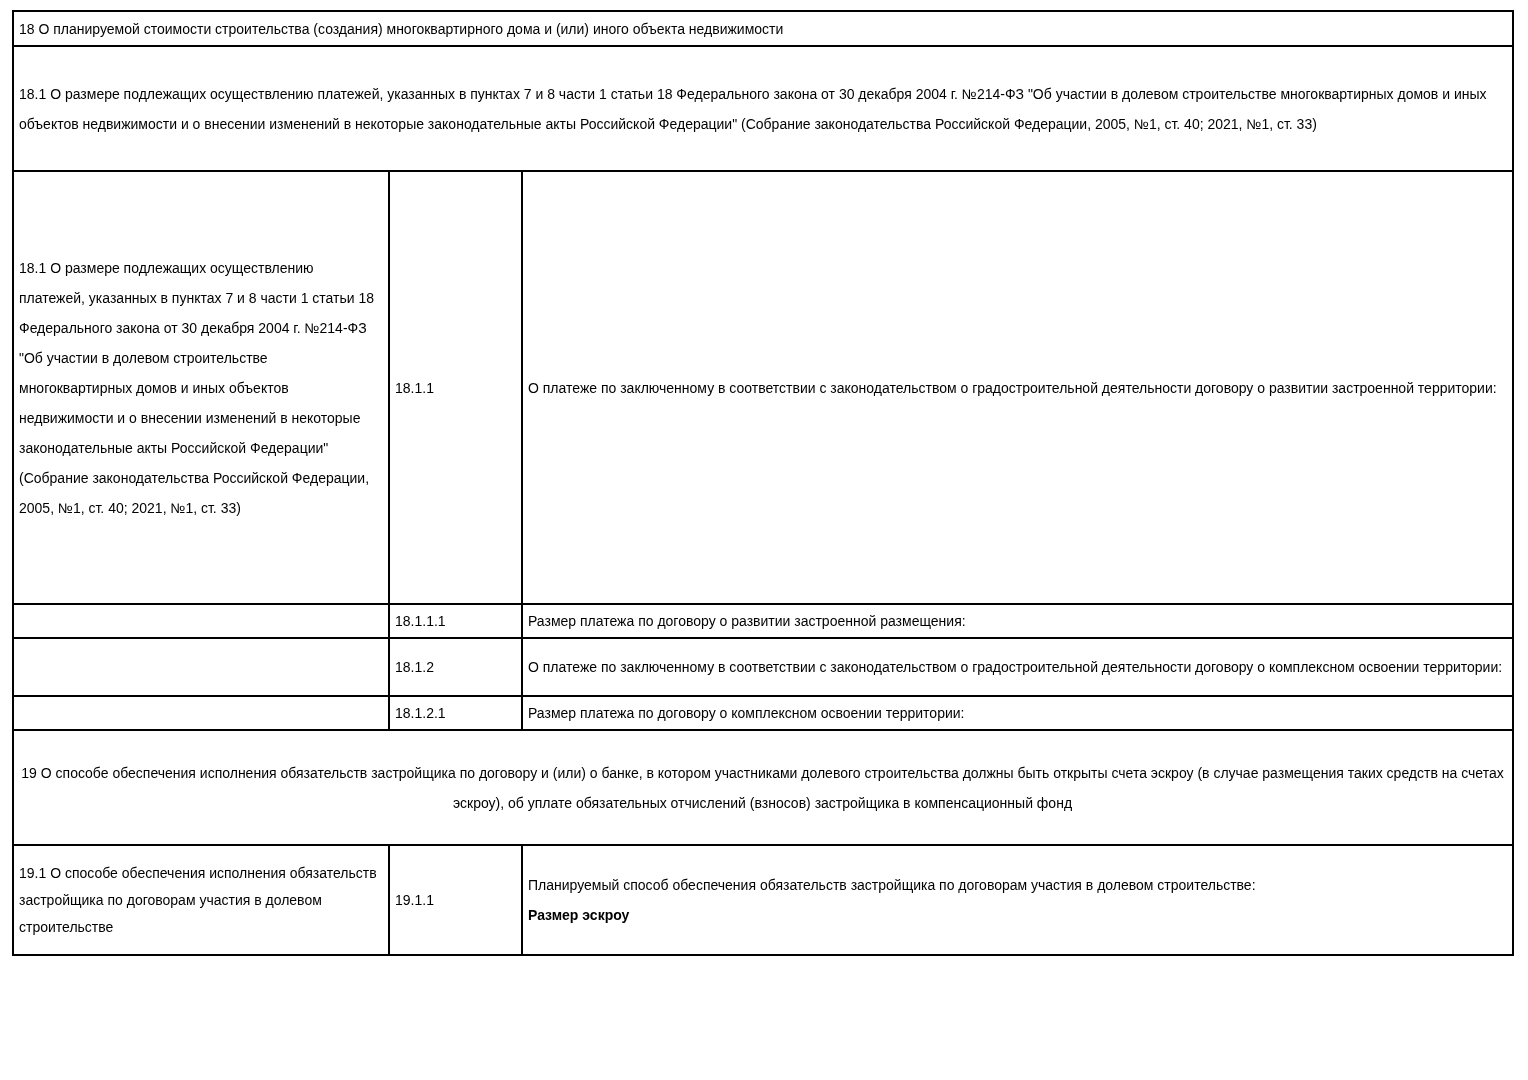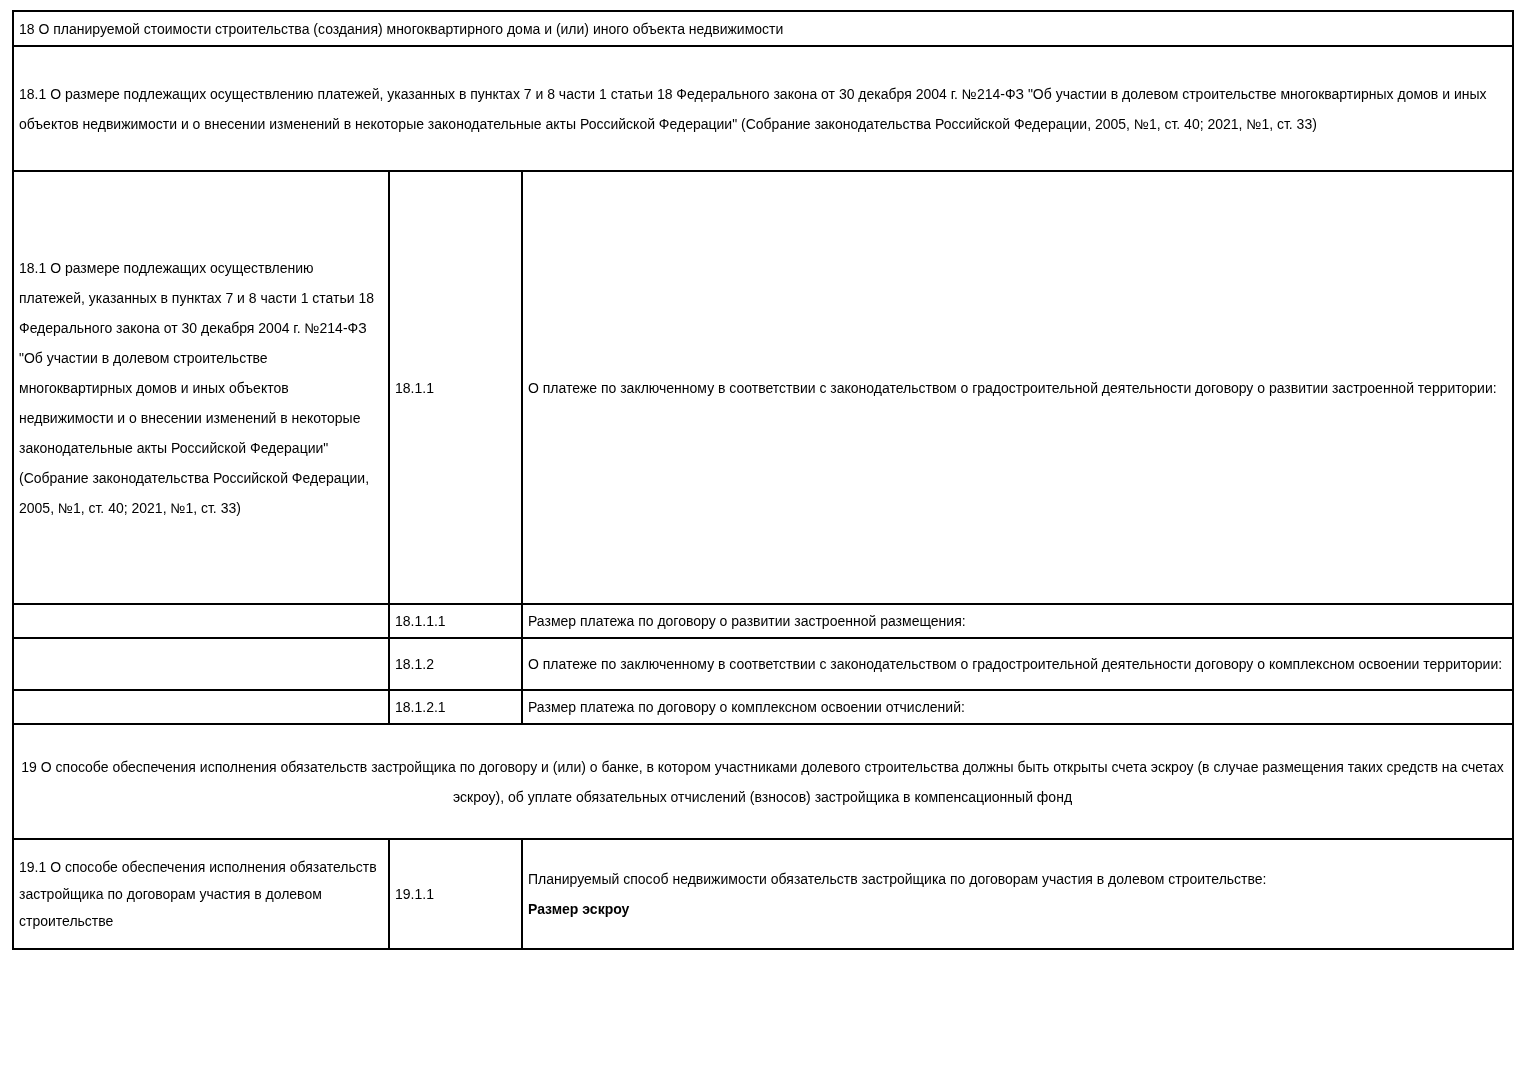--- a/index.html
+++ b/index.html
@@ -73,43 +73,43 @@
     </tr>
 
     <tr style="height:22px;">
       <td class="c1"></td>
       <td>18.1.1.1</td>
       <td>
         <div>Размер платежа по договору о развитии застроенной размещения:</div>
       </td>
     </tr>
 
-    <tr style="height:52px;padding-left:28px;">
+    <tr style="height:58px;padding-left:28px;">
       <td class="c1"></td>
       <td>18.1.2</td>
       <td>
         <div>О платеже по заключенному в соответствии с законодательством о градостроительной деятельности договору о комплексном освоении территории:</div>
       </td>
     </tr>
 
     <tr style="height:32px;">
       <td class="c1"></td>
       <td>18.1.2.1</td>
       <td>
-        <div>Размер платежа по договору о комплексном освоении отчислений:</div>
+        <div>Размер платежа по договору о комплексном освоении территории:</div>
       </td>
     </tr>
 
     <tr style="height:115px;text-align:center;">
       <td class="section" colspan="3">19 О способе обеспечения исполнения обязательств застройщика по договору и (или) о банке, в котором участниками долевого строительства должны быть открыты счета эскроу (в случае размещения таких средств на счетах эскроу), об уплате обязательных отчислений (взносов) застройщика в компенсационный фонд</td>
     </tr>
 
     <tr style="height:110px;">
       <td class="c1 tight">19.1 О способе обеспечения исполнения обязательств застройщика по договорам участия в долевом строительстве</td>
       <td>19.1.1</td>
       <td>
-        <div>Планируемый способ недвижимости обязательств застройщика по договорам участия в долевом строительстве:</div>
+        <div>Планируемый способ обеспечения обязательств застройщика по договорам участия в долевом строительстве:</div>
         <div class="val">Размер эскроу</div>
       </td>
     </tr>
   </tbody>
     </table>
 </div>
 
 </body></html>

